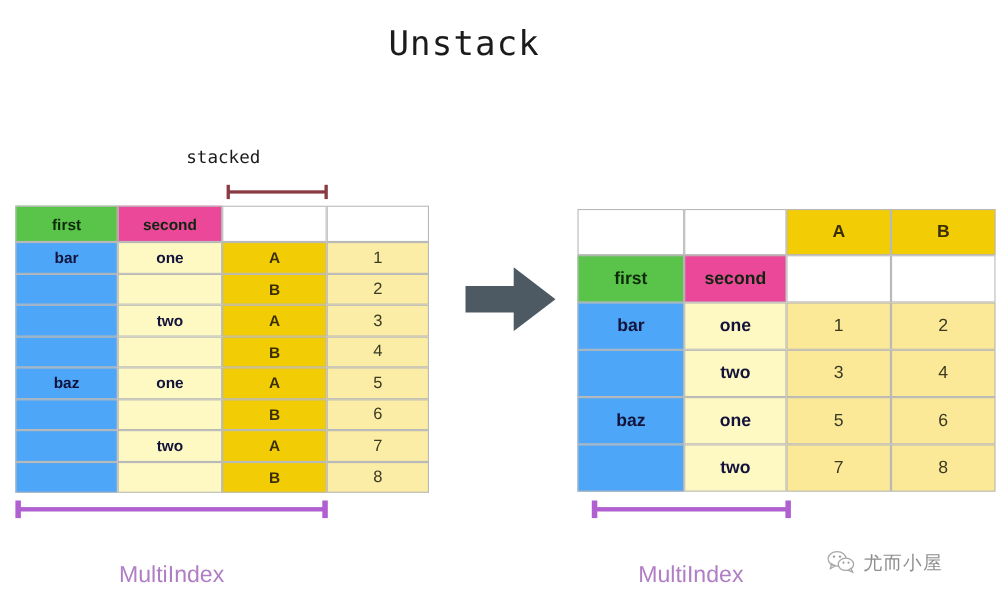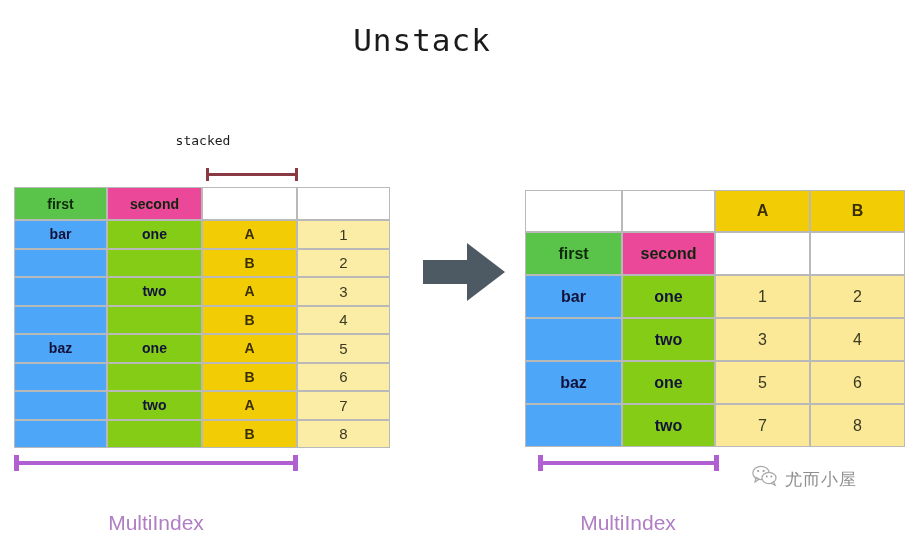--- a/index.html
+++ b/index.html
@@ -19,21 +19,21 @@
     font-family:"DejaVu Sans Mono","Liberation Mono",monospace;
     font-size:31px;
     letter-spacing:1px;
     color:#1b1b1b;
   }
 
   
   .caption{
     position:absolute;
     font-family:"DejaVu Sans Mono","Liberation Mono",monospace;
-    font-size:13px;
+    font-size:16px;
     color:#1b1b1b;
     text-align:center;
     white-space:nowrap;
   }
   #caption-stacked{left:103px;top:133px;width:200px;}
   #caption-unstacked{left:615px;top:133px;width:212px;}
 
   
   .tbl{position:absolute;}
   .cell{
@@ -46,21 +46,21 @@
     font-size:14px;
     font-weight:bold;
     color:#12123a;
     overflow:hidden;
     white-space:nowrap;
   }
   .c-white{background:#ffffff;}
   .c-green{background:#5ac44a;color:#0e2a0a;}
   .c-green-lt{background:#ec4899;color:#11240f;}
   .c-blue{background:#4da6f7;}
-  .c-blue-lt{background:#84cc16;}
+  .c-blue-lt{background:#fef9c3;}
   .c-yellow{background:#f2cc05;color:#3a2f00;}
   .c-yellow-lt{background:#fbeca6;color:#3a3a23;font-weight:normal;font-size:15px;}
   .c-yellow-lt2{background:#fbe998;color:#3a3a23;font-weight:normal;font-size:16px;}
 
   
   .arrow{position:absolute;left:423px;top:243px;width:82px;height:58px;}
 
   
   .bracket{position:absolute;}
   .bracket .bar{position:absolute;}
@@ -69,22 +69,22 @@
     font-size:21px;
     color:#b07ec4;
     text-align:center;
     white-space:nowrap;
     font-family:"Liberation Sans",sans-serif;
     margin-top:28px;
   }
 
   
   .watermark{
-    position:absolute;left:752px;top:465px;
-    display:flex;align-items:flex-end;gap:7px;
+    position:absolute;left:752px;top:500px;
+    display:flex;align-items:flex-start;gap:7px;
     color:#9a9a9a;
   }
   .wm-text{font-size:17px;color:#8e8e8e;letter-spacing:1px;}
 </style>
 </head>
 <body>
 
 <div class="stage">
 
   <div class="main-title">Unstack</div>

